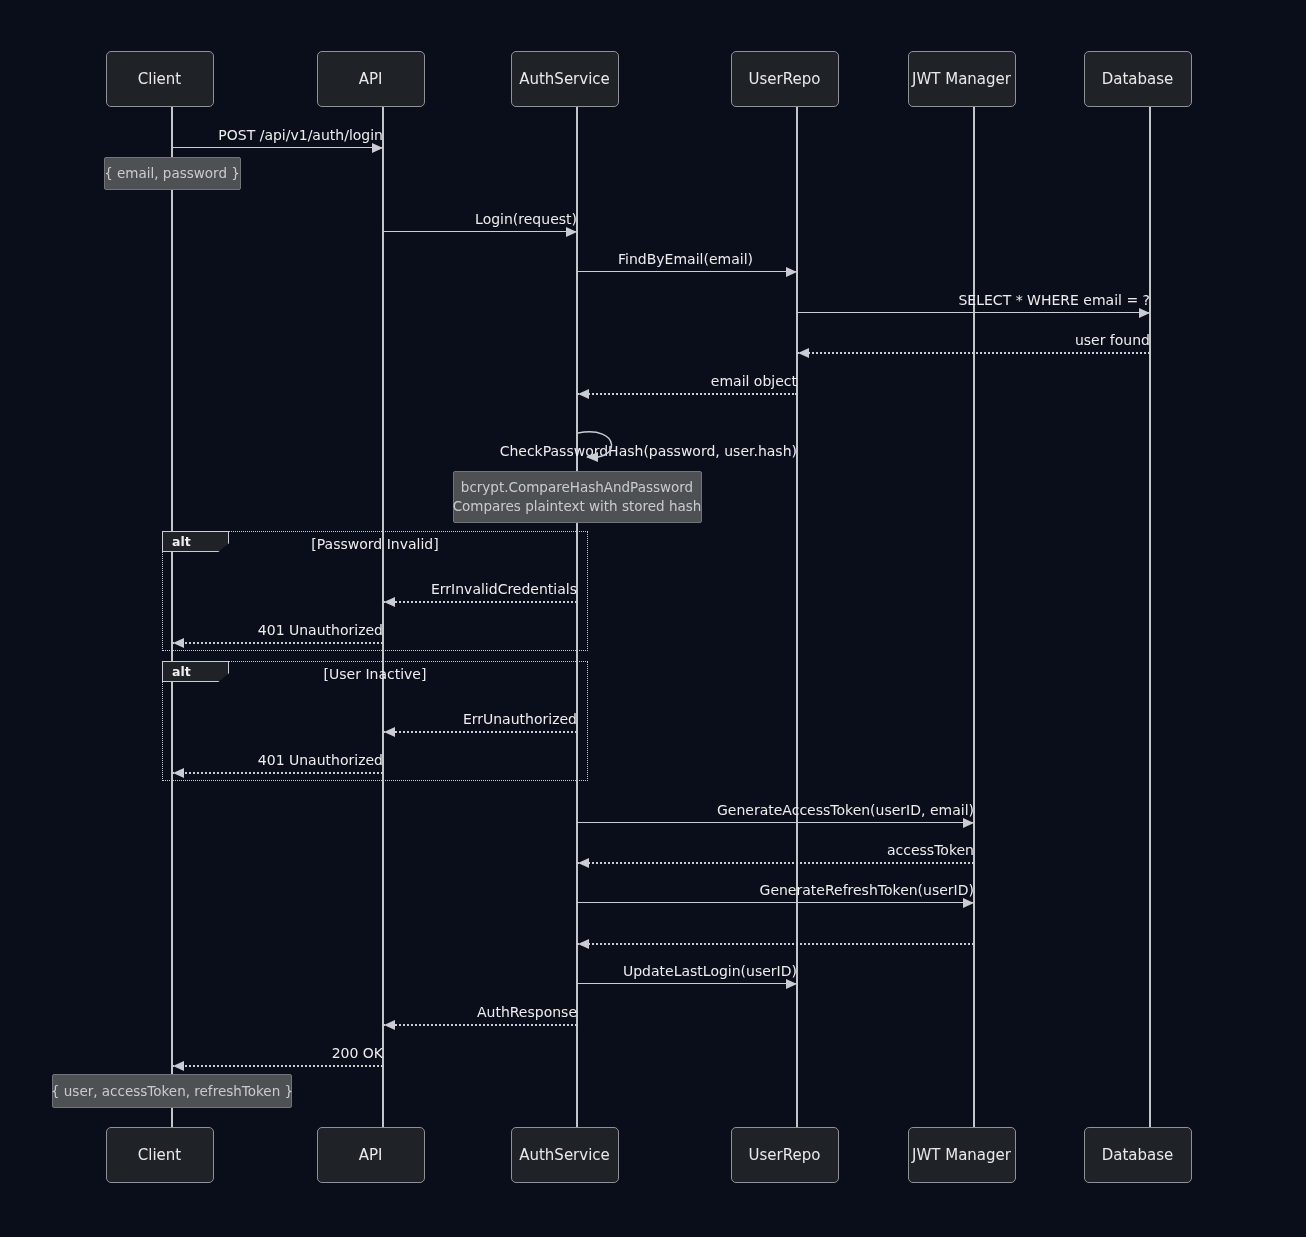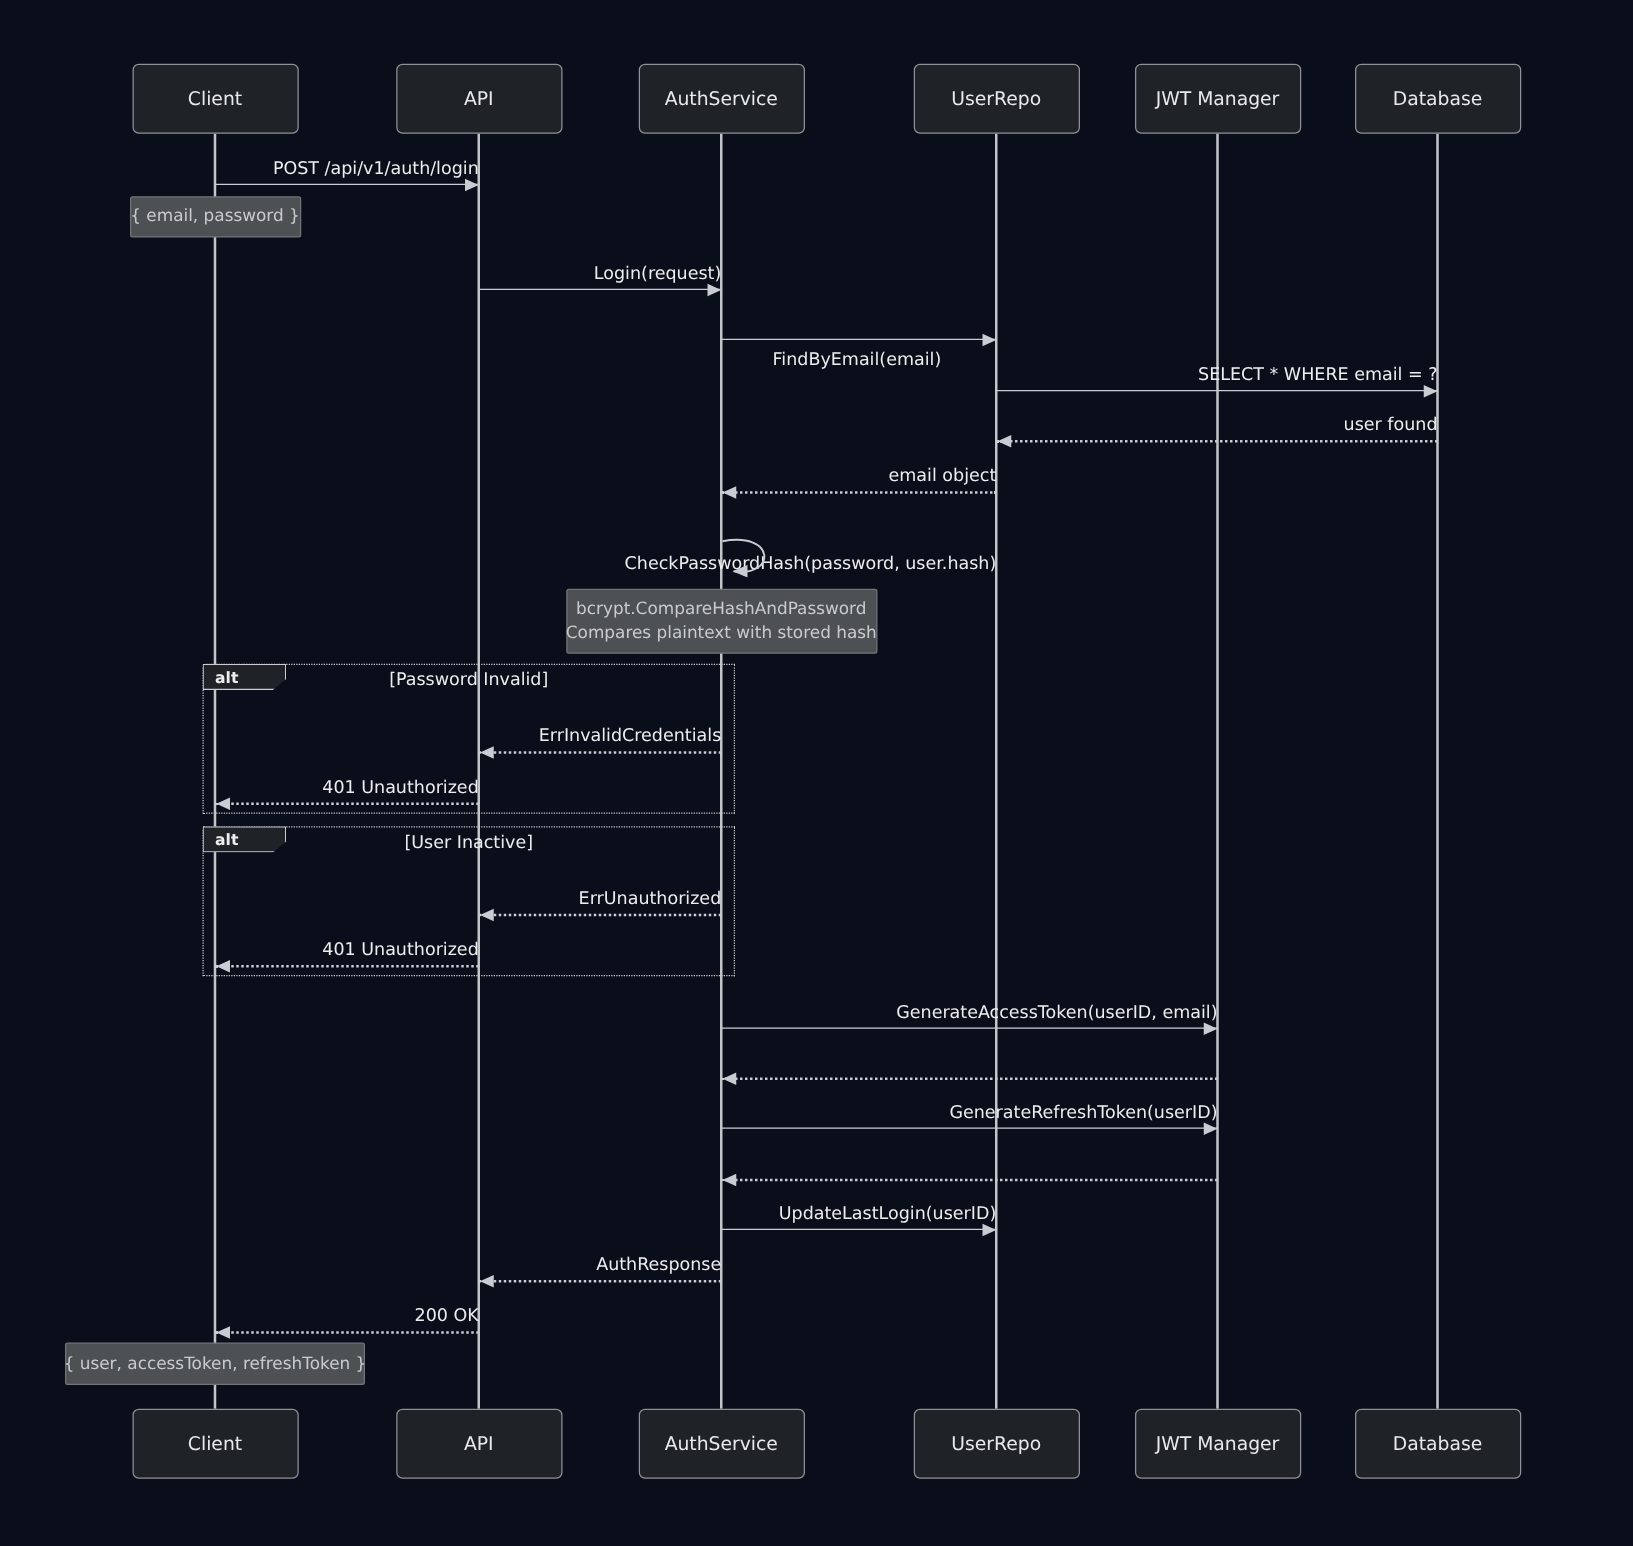--- a/index.html
+++ b/index.html
@@ -2,21 +2,21 @@
 <html><head>
 <meta charset="utf-8">
 <style>
   html,body{margin:0;padding:0;background:#0a0e1a;}
   #canvas{
     position:relative;width:1306px;height:1237px;overflow:hidden;
     background:var(--bg);
     font-family:"DejaVu Sans","Liberation Sans",sans-serif;
   }
   .actor{
-    position:absolute;width:133px;height:56px;box-sizing:border-box;
+    position:absolute;width:108px;height:56px;box-sizing:border-box;
     background:var(--actor-fill);border:1px solid var(--actor-border);
     border-radius:5px;display:flex;align-items:center;justify-content:center;
     color:var(--actor-text);font-size:15px;z-index:5;white-space:nowrap;
   }
   .lifeline{position:absolute;width:1.5px;background:var(--lifeline);z-index:1;}
   .msg-label{
     position:absolute;height:18px;line-height:18px;text-align:right;
     color:var(--msg-text);font-size:14px;white-space:nowrap;z-index:3;
   }
   .msg-line{position:absolute;height:0;z-index:3;}
@@ -60,21 +60,21 @@
     <div class="frame-cond" style="left: 162px; width: 426px; top: 536px;">[Password Invalid]</div>
     <div class="frame" style="left: 162px; top: 661px; width: 426px; height: 120px;"></div>
     <div class="frame-label" style="left: 162px; top: 661px;">alt</div>
     <div class="frame-cond" style="left: 162px; width: 426px; top: 666px;">[User Inactive]</div>
     <div class="msg-label" style="left: 172px; width: 211px; top: 126px;">POST /api/v1/auth/login</div>
     <div class="msg-line solid" style="left: 172px; width: 211px; top: 147px;"></div>
     <div class="arrow right" style="top: 142.5px; left: 372px;"></div>
     <div class="msg-label" style="left: 383px; width: 194px; top: 210px;">Login(request)</div>
     <div class="msg-line solid" style="left: 383px; width: 194px; top: 231px;"></div>
     <div class="arrow right" style="top: 226.5px; left: 566px;"></div>
-    <div class="msg-label" style="left: 577px; width: 176px; top: 250px; margin-top: 29px;">FindByEmail(email)</div>
+    <div class="msg-label" style="left: 577px; width: 176px; top: 250px;">FindByEmail(email)</div>
     <div class="msg-line solid" style="left: 577px; width: 220px; top: 271px;"></div>
     <div class="arrow right" style="top: 266.5px; left: 786px;"></div>
     <div class="msg-label" style="left: 797px; width: 353px; top: 291px;">SELECT * WHERE email = ?</div>
     <div class="msg-line solid" style="left: 797px; width: 353px; top: 312px;"></div>
     <div class="arrow right" style="top: 307.5px; left: 1139px;"></div>
     <div class="msg-label" style="left: 797px; width: 353px; top: 331px;">user found</div>
     <div class="msg-line dashed" style="left: 797px; width: 353px; top: 352px;"></div>
     <div class="arrow left" style="top: 347.5px; left: 798px;"></div>
     <div class="msg-label" style="left: 577px; width: 220px; top: 372px;">email object</div>
     <div class="msg-line dashed" style="left: 577px; width: 220px; top: 393px;"></div>
@@ -92,20 +92,21 @@
     <div class="arrow left" style="top: 637.5px; left: 173px;"></div>
     <div class="msg-label" style="left: 383px; width: 194px; top: 710px;">ErrUnauthorized</div>
     <div class="msg-line dashed" style="left: 383px; width: 194px; top: 731px;"></div>
     <div class="arrow left" style="top: 726.5px; left: 384px;"></div>
     <div class="msg-label" style="left: 172px; width: 211px; top: 751px;">401 Unauthorized</div>
     <div class="msg-line dashed" style="left: 172px; width: 211px; top: 772px;"></div>
     <div class="arrow left" style="top: 767.5px; left: 173px;"></div>
     <div class="msg-label" style="left: 577px; width: 397px; top: 801px;">GenerateAccessToken(userID, email)</div>
     <div class="msg-line solid" style="left: 577px; width: 397px; top: 822px;"></div>
     <div class="arrow right" style="top: 817.5px; left: 963px;"></div>
+    <div class="msg-label" style="left: 577px; width: 397px; top: 841px;">accessToken</div>
     <div class="msg-line dashed" style="left: 577px; width: 397px; top: 862px;"></div>
     <div class="arrow left" style="top: 857.5px; left: 578px;"></div>
     <div class="msg-label" style="left: 577px; width: 397px; top: 881px;">GenerateRefreshToken(userID)</div>
     <div class="msg-line solid" style="left: 577px; width: 397px; top: 902px;"></div>
     <div class="arrow right" style="top: 897.5px; left: 963px;"></div>
     <div class="msg-line dashed" style="left: 577px; width: 397px; top: 943px;"></div>
     <div class="arrow left" style="top: 938.5px; left: 578px;"></div>
     <div class="msg-label" style="left: 577px; width: 220px; top: 962px;">UpdateLastLogin(userID)</div>
     <div class="msg-line solid" style="left: 577px; width: 220px; top: 983px;"></div>
     <div class="arrow right" style="top: 978.5px; left: 786px;"></div>

